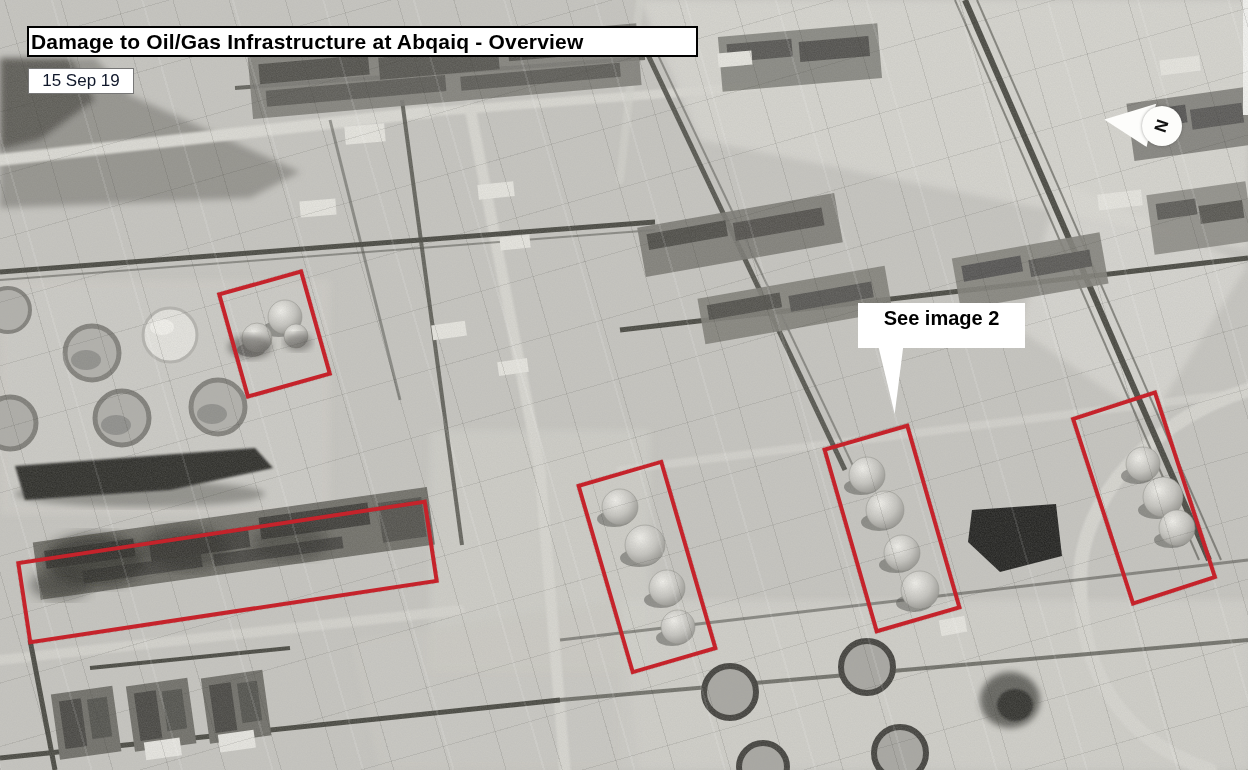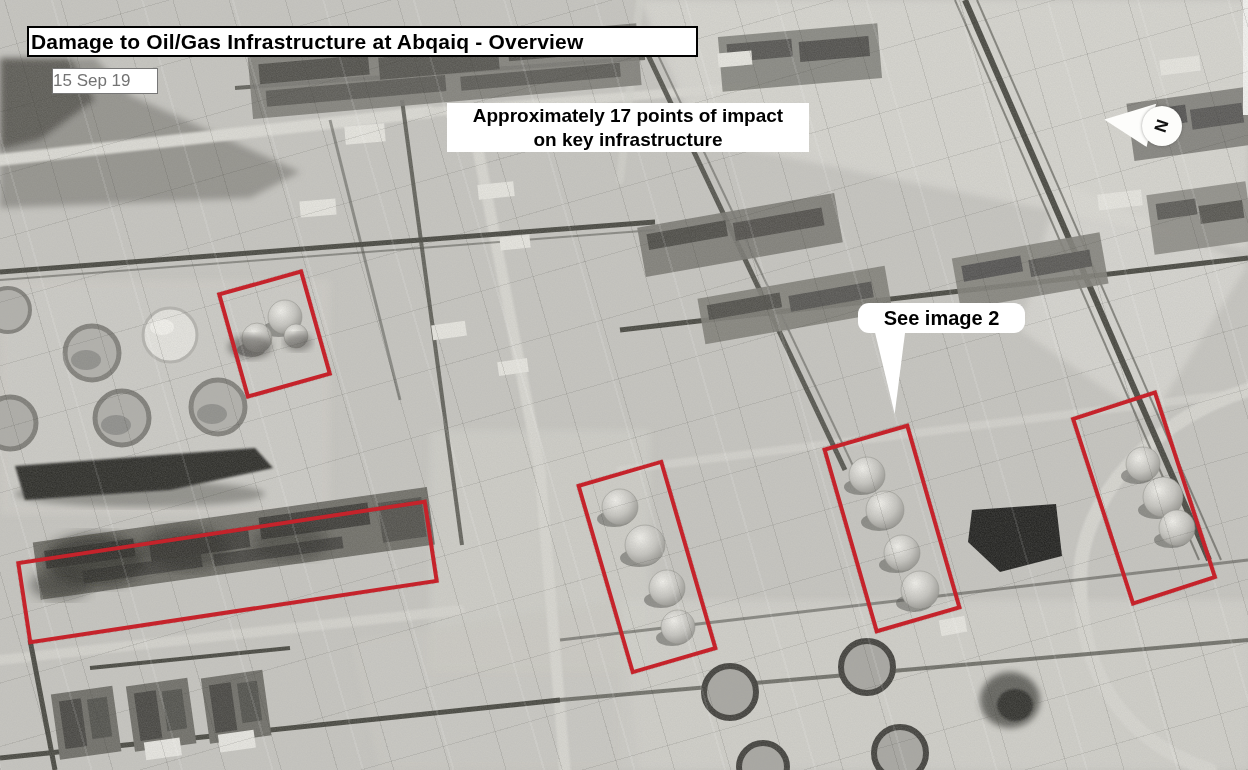--- a/index.html
+++ b/index.html
@@ -26,30 +26,30 @@
   .label { position:absolute; z-index:3; background:var(--label-bg); color:var(--label-fg); }
   .title-box {
     left:27px; top:26px; width:671px; height:31px;
     border:2px solid #000; box-sizing:border-box;
     font-size:21px; font-weight:bold; line-height:27px; padding-left:2px;
     letter-spacing:0.2px; white-space:nowrap;
   }
   .date-box {
     left:28px; top:68px; width:106px; height:26px;
     border:1px solid #777; box-sizing:border-box;
-    font-size:17px; line-height:24px; color:#737373;margin-left:24px;
+    font-size:17px; line-height:24px; text-align:center; color:#0f172a;
   }
   .impact-note {
     left:447px; top:103px; width:362px; height:49px;
     font-size:19px; font-weight:bold; line-height:24px; text-align:center;
     padding-top:1px; box-sizing:border-box;
   }
   .see-label {
-    left:858px; top:303px; width:167px; height:30px;
-    font-size:20px; font-weight:bold; line-height:30px; text-align:center;border-radius:11px;
+    left:858px; top:303px; width:167px; height:45px;
+    font-size:20px; font-weight:bold; line-height:30px; text-align:center;
   }
   .see-tail {
     position:absolute; z-index:3; left:872px; top:332px; width:36px; height:82px;
     background:var(--label-bg);
     clip-path:polygon(8% 0, 92% 0, 63% 100%);
   }
   .north { position:absolute; z-index:3; left:1100px; top:95px; width:90px; height:64px; }
   .north-arrow {
     position:absolute; left:4px; top:6px; width:50px; height:44px;
     background:#fdfdfb; clip-path:polygon(0 48%, 100% 0, 90% 100%);
@@ -313,24 +313,20 @@
     </div>
 
   <div class="label title-box">
     <span>Damage to Oil/Gas Infrastructure at Abqaiq - Overview</span>
   </div>
 
   <div class="label date-box">
     <span>15 Sep 19</span>
   </div>
 
-  <div class="label impact-note">
-    <div>Approximately 17 points of impact</div>
-    <div>on key infrastructure</div>
-  </div>
 
   <div class="label see-label">
     <span>See image 2</span>
   </div>
   <div class="see-tail"></div>
 
   <div class="north">
     <div class="north-arrow"></div>
     <div class="north-circle">
       <span>N</span>

